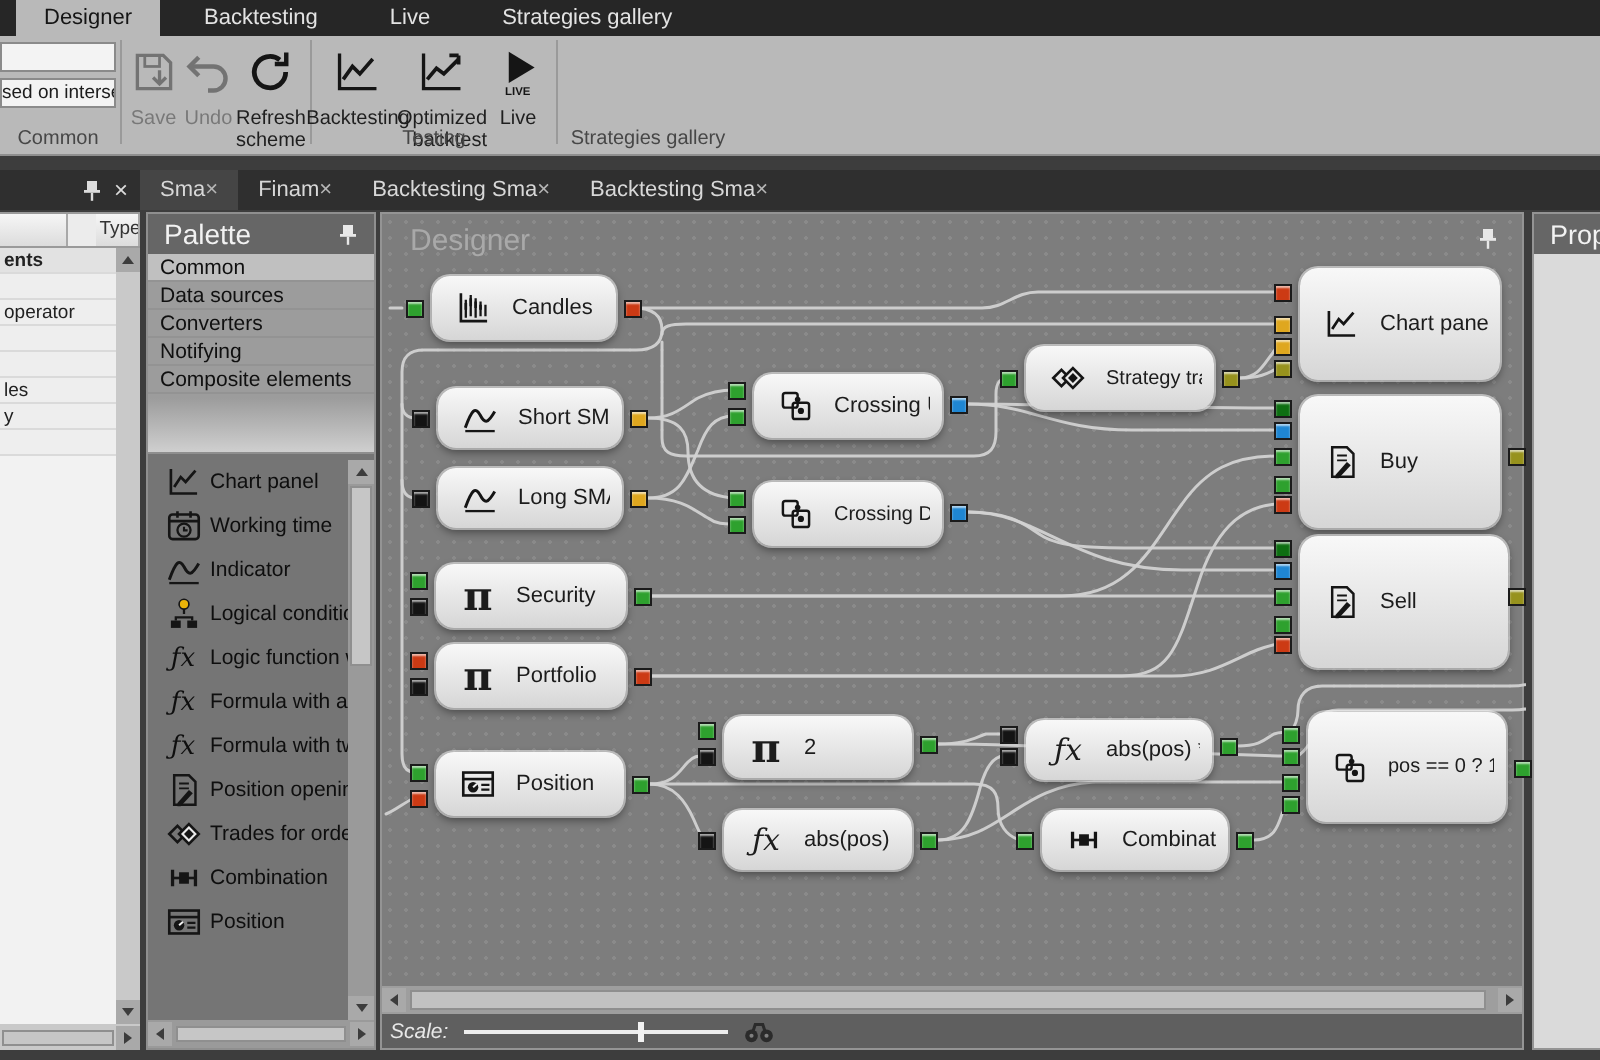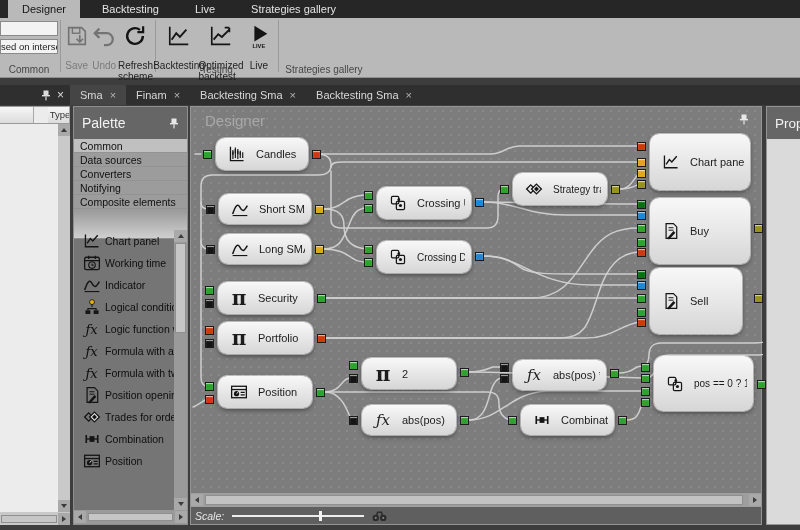--- a/index.html
+++ b/index.html
@@ -11,32 +11,32 @@
   .rtab { color:#e3e3e3; font-size:11px; padding:2px 14px 2px 14px; margin-left:8px; display:flex; align-items:center; height:18px; cursor:default; }
   .rtab.active { background:#b9b9b9; color:#151515; }
   #ribbon { position:absolute; left:0; top:18px; width:800px; height:60px; background:#b9b9b9; border-bottom:1px solid #8f8f8f; display:flex; }
   .rib-group { position:relative; height:100%; display:flex; align-items:flex-start; padding-top:2px; }
   .rib-sep { width:1px; height:52px; background:#9a9a9a; margin:2px 2px 0 2px; }
   .grp-label { position:absolute; bottom:2px; left:0; right:0; text-align:center; font-size:10px; color:#474747; }
   .desc-col { width:58px; position:relative; }
   .desc-box { width:58px; height:15px; background:#f3f3f3; border:1px solid #8a8a8a; margin-top:3px; font-size:9.5px; color:#1c1c1c; line-height:14px; white-space:nowrap; overflow:hidden; }
   .rbtn { width:42px; display:flex; flex-direction:column; align-items:center; padding-top:3px; color:#1f1f1f; cursor:pointer; }
   .rbtn .ric { width:26px; height:26px; display:flex; align-items:center; justify-content:center; }
-  .rbtn .rlb { font-size:10px; text-align:left; line-height:1.08; margin-top:12px; }
+  .rbtn .rlb { font-size:10px; text-align:right; line-height:1.08; margin-top:6px; }
   .rbtn.disabled { opacity:.42; cursor:default; }
 
   
   #tabstrip { position:absolute; left:0; top:85px; width:800px; height:20px; background:#2f2f2f; display:flex; }
-  .dtab { display:flex; align-items:center; gap:7px; padding:0 10px; color:#d8d8d8; font-size:11px; cursor:pointer; }
+  .dtab { display:flex; align-items:center; padding:0 10px; color:#d8d8d8; font-size:11px; cursor:pointer; }
   .dtab.active { background:#454545; }
   .dtab .x { color:#b5b5b5; font-size:11px; }
   #leftpanel-icons { width:70px; display:flex; align-items:center; justify-content:flex-end; gap:6px; padding-right:6px; }
 
   
-  .panel-h { height:32px; background:#666666; color:#f2f2f2; font-size:14px; display:flex; align-items:center; padding:0 8px; justify-content:space-between; }
+  .panel-h { height:20px; background:#666666; color:#f2f2f2; font-size:14px; display:flex; align-items:center; padding:0 8px; justify-content:space-between; }
 
   
   #leftpanel { position:absolute; left:0; top:106px; width:70px; height:419px; background:#ececec; border-top:1px solid #9a9a9a; }
   #lp-cols { display:flex; height:17px; border-bottom:1px solid #9a9a9a;gap:14px; }
   .lp-col { background:linear-gradient(#f6f6f6,#dcdcdc); border-right:1px solid #a8a8a8; font-size:9.5px; color:#333; padding:2px 2px; overflow:hidden; }
   #lp-rows { position:absolute; left:0; top:17px; right:12px; bottom:13px; background:#f2f2f2; overflow:hidden; }
   .lp-row { height:13px; border-bottom:1px solid #dadada; font-size:9.5px; color:#222; padding:0 2px; line-height:13px; overflow:hidden; white-space:nowrap; background:#eeeeee; }
   .lp-row.first { font-weight:bold; background:#e2e2e2; }
   #lp-vsb { position:absolute; right:0; top:17px; width:12px; bottom:13px; background:#c9c9c9; }
   #lp-hsb { position:absolute; left:0; bottom:0; right:0; height:13px; background:#c9c9c9; display:flex; align-items:center; }
@@ -218,20 +218,30 @@
         <span class="x">×</span>
       </div>
     </div>
 </div>
 
 <div id="leftpanel">
   <div id="lp-cols">
     <div class="lp-col" style="width:35px;"></div>
     <div class="lp-col" style="width:23px;">Type</div>
   </div>
+  <div id="lp-rows">
+      <div class="lp-row first">ents</div>
+      <div class="lp-row"></div>
+      <div class="lp-row">operator</div>
+      <div class="lp-row"></div>
+      <div class="lp-row"></div>
+      <div class="lp-row">les</div>
+      <div class="lp-row">y</div>
+      <div class="lp-row"></div>
+    </div>
   <div id="lp-vsb">
     <div class="sb-btn" style="width:12px;">
         <span class="tri u"></span>
       </div>
     <div class="sb-btn" style="width:12px; position:absolute; bottom:0;">
         <span class="tri d"></span>
       </div>
   </div>
   <div id="lp-hsb">
     <div class="sb-thumb" style="flex:1; margin:0 1px;"></div>
@@ -621,21 +631,21 @@
           </span>
         </span>
         <span class="blb">Buy</span>
       </div>
       <div class="port" style="left: 446px; top: 93px; background: rgb(14, 111, 18);"></div>
       <div class="port" style="left: 446px; top: 104px; background: rgb(31, 134, 210);"></div>
       <div class="port" style="left: 446px; top: 117px; background: rgb(46, 161, 46);"></div>
       <div class="port" style="left: 446px; top: 131px; background: rgb(46, 161, 46);"></div>
       <div class="port" style="left: 446px; top: 141px; background: rgb(204, 58, 20);"></div>
       <div class="port" style="left: 563px; top: 117px; background: rgb(151, 146, 29);"></div>
-      <div class="block" style="left: 459px; top: 161px; width: 92px; height: 66px;">
+      <div class="block" style="left: 459px; top: 161px; width: 104px; height: 66px;">
         <span class="bic">
           <span>
             <svg class="ic" width="18" height="18" viewBox="0 0 22 22">
               <path d="M5 2h9l4 4v14H5z" fill="none" stroke="#151515" stroke-width="1.5"></path>
               <path d="M8 7h6M8 10h6" stroke="#151515" stroke-width="1.2"></path>
               <path d="M7 19l7-8 2.4 2-7.4 8H7z" fill="#151515"></path>
             </svg>
           </span>
         </span>
         <span class="blb">Sell</span>

